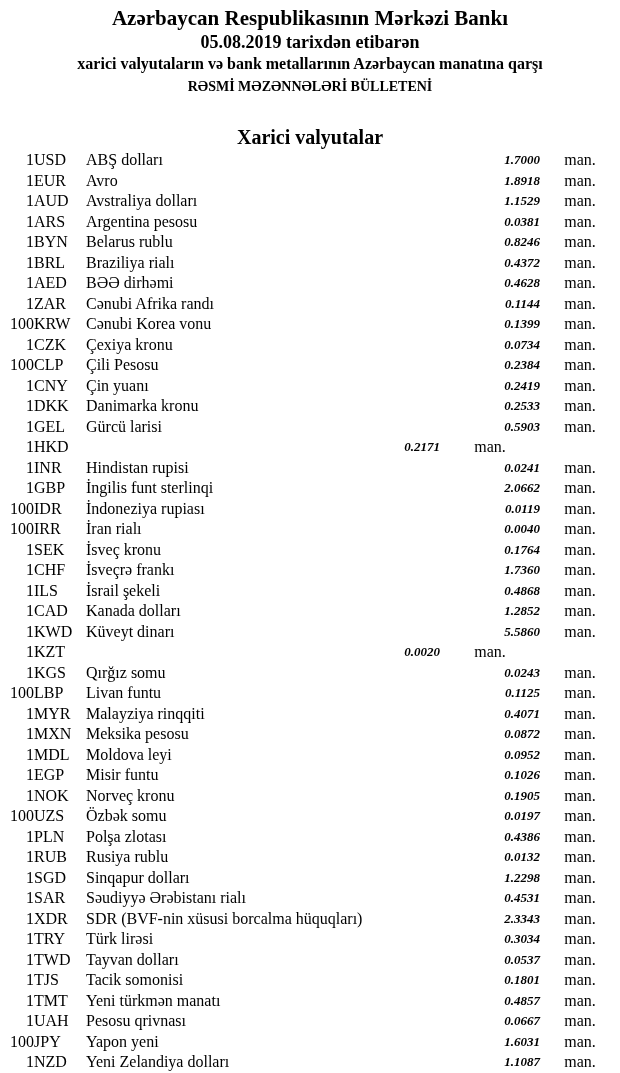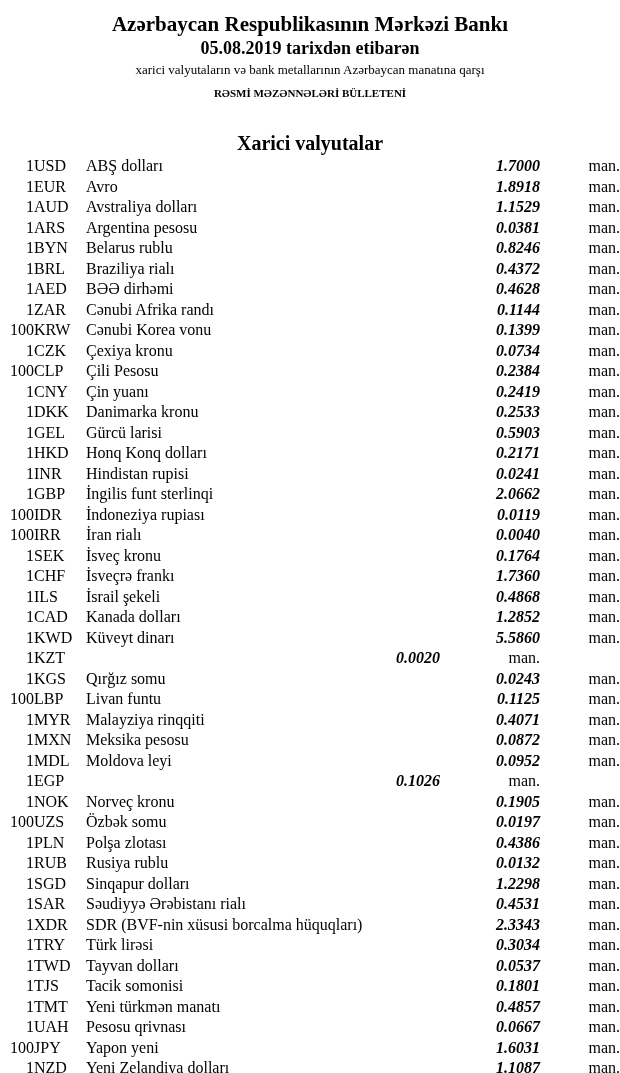--- a/index.html
+++ b/index.html
@@ -10,40 +10,40 @@
     font-family: "Liberation Serif", "DejaVu Serif", serif;
   }
   .page {
     width: 620px;
     height: 1073px;
     background: #ffffff;
     overflow: hidden;
   }
   .header {
     text-align: center;
-    padding-top: 11px;
+    padding-top: 5px;
   }
   .bank-name {
     font-weight: 700;
     font-size: 21px;
     line-height: 26px;
   }
   .date-line {
     font-weight: 700;
     font-size: 18px;
     line-height: 22px;
   }
   .subtitle {
-    font-weight: 400;
-    font-size: 13px;
+    font-weight: 700;
+    font-size: 16px;
     line-height: 22px;
   }
   .bulletin-title {
     font-weight: 700;
-    font-size: 11px;
+    font-size: 14px;
     line-height: 24px;
   }
   .section-title {
     font-weight: 700;
     font-size: 20px;
     line-height: 18px;
     text-align: center;
     margin-top: 29px;
   }
   .rates-table {
@@ -62,24 +62,24 @@
   }
   .code {
   }
   .name {
     text-align: left;
   }
   .rate {
     text-align: right;
     font-weight: 700;
     font-style: italic;
-    font-size: 16px;
+    font-size: 13px;
   }
   .unit {
-    text-align: right;
+    text-align: center;
   }
 </style>
 </head>
 <body>
 
 <div class="page">
   <div class="header">
     <div class="bank-name">Azərbaycan Respublikasının Mərkəzi Bankı</div>
     <div class="date-line">05.08.2019 tarixdən etibarən</div>
     <div class="subtitle">xarici valyutaların və bank metallarının Azərbaycan manatına qarşı</div>
@@ -197,21 +197,20 @@
     <span class="qty">1</span>
     <span class="code">GEL</span>
     <span class="name">Gürcü larisi</span>
     <span class="rate">0.5903</span>
     <span class="unit">man.</span>
   </div>
 
   <div class="row">
     <span class="qty">1</span>
     <span class="code">HKD</span>
-    <span class="name">Honq Konq dolları</span>
     <span class="rate">0.2171</span>
     <span class="unit">man.</span>
   </div>
 
   <div class="row">
     <span class="qty">1</span>
     <span class="code">INR</span>
     <span class="name">Hindistan rupisi</span>
     <span class="rate">0.0241</span>
     <span class="unit">man.</span>
@@ -324,20 +323,21 @@
     <span class="qty">1</span>
     <span class="code">MDL</span>
     <span class="name">Moldova leyi</span>
     <span class="rate">0.0952</span>
     <span class="unit">man.</span>
   </div>
 
   <div class="row">
     <span class="qty">1</span>
     <span class="code">EGP</span>
+    <span class="name">Misir funtu</span>
     <span class="rate">0.1026</span>
     <span class="unit">man.</span>
   </div>
 
   <div class="row">
     <span class="qty">1</span>
     <span class="code">NOK</span>
     <span class="name">Norveç kronu</span>
     <span class="rate">0.1905</span>
     <span class="unit">man.</span>

